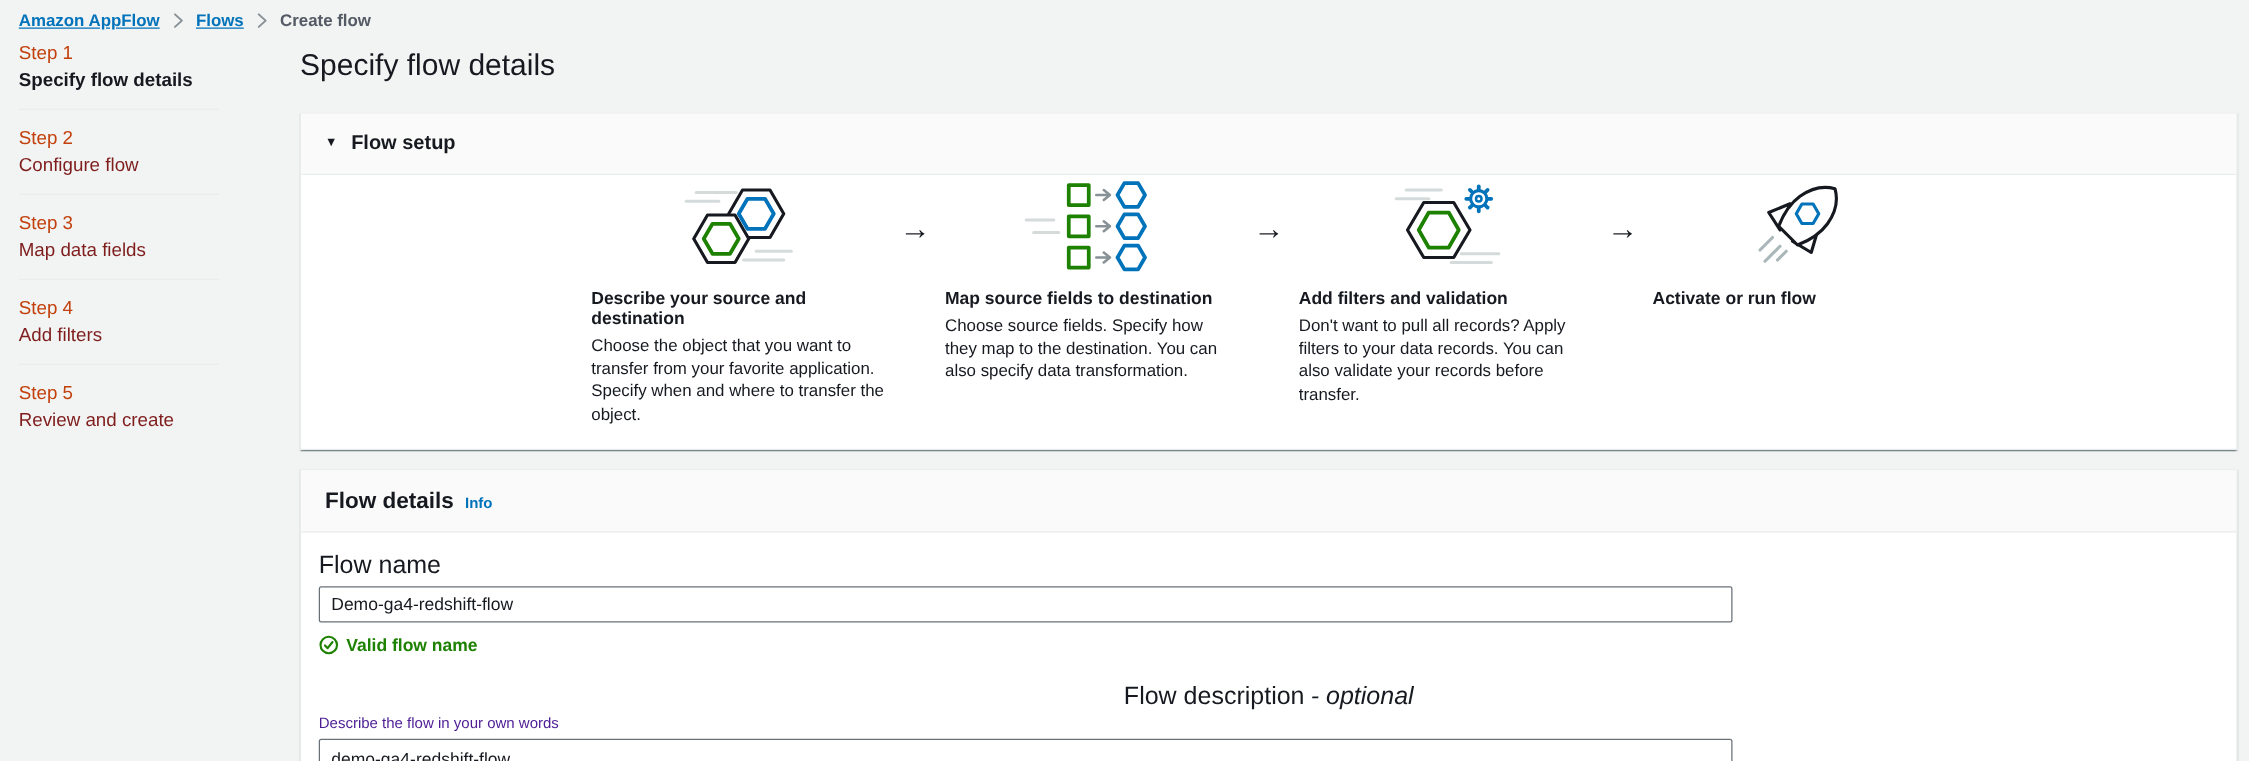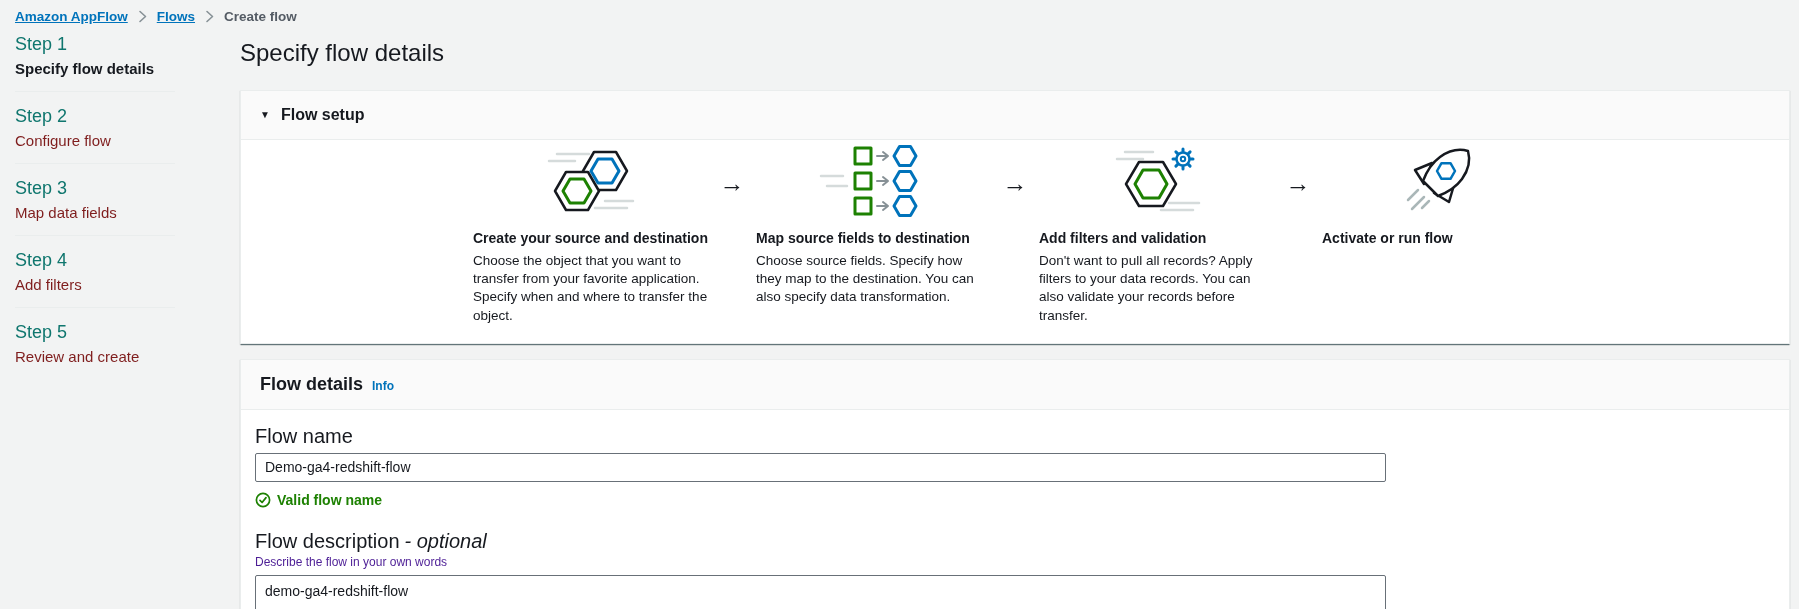--- a/index.html
+++ b/index.html
@@ -18,21 +18,21 @@
     padding: 9px 0 0 15px; font-size: 13.5px; font-weight: 700; text-align: right;
   }
   .breadcrumb a { color: #0073bb; text-decoration: underline; }
   .breadcrumb .crumb-sep { display: flex; align-items: center; }
   .breadcrumb .current { color: #545b64; }
 
   
   .layout { display: flex; margin-top: 8px; }
   .sidebar { flex: 0 0 240px; padding: 2px 0 0 15px; }
   .step { margin: 0; }
-  .step-num { font-size: 18px; color: #0f766e; margin: 0 0 5px 0; }
+  .step-num { font-size: 15px; color: #c2410c; margin: 0 0 5px 0; }
   .step-label { font-size: 15px; color: #7f1d1d; }
   .step.active .step-label { color: #16191f; font-weight: 700; }
   .sidebar hr {
     border: none; border-top: 1px solid #eaeded;
     width: 160px; margin: 14px 0; margin-left: 0;
   }
   .main { flex: 1 1 auto; margin-right: 9px; }
 
   h1.page-title { font-size: 24px; font-weight: 500; margin: 6px 0 22px 0; line-height: 30px; }
 
@@ -167,21 +167,21 @@
                       <path d="M62 58 H90"></path>
                   </g>
                   <path d="M84 28 L73 9 H51 L40 28 L51 47 H73 Z" stroke="#16191f" stroke-width="2.5" fill="#ffffff"></path>
                   <path d="M76 28 L69 16 H55 L48 28 L55 40 H69 Z" stroke="#0073bb" stroke-width="3"></path>
                   <path d="M56 48 L45 29 H23 L12 48 L23 67 H45 Z" stroke="#16191f" stroke-width="2.5" fill="#ffffff"></path>
                   <path d="M48 48 L41 36 H27 L20 48 L27 60 H41 Z" stroke="#1d8102" stroke-width="3"></path>
                 </g>
               </svg>
             </span>
           </div>
-          <div class="col-title">Create your source and destination</div>
+          <div class="col-title">Describe your source and destination</div>
           <div class="col-desc">Choose the object that you want to transfer from your favorite application. Specify when and where to transfer the object.</div>
         </div>
 
         <div class="arrow-box">→</div>
 
         <div class="setup-col">
           <div class="icon-box">
             <span>
               <svg width="110" height="76" viewBox="0 0 110 76">
                 <g fill="none" stroke-linecap="round" stroke-linejoin="round">
@@ -290,21 +290,21 @@
         <div class="valid-row">
           <span style="display:flex;">
             <svg width="16" height="16" viewBox="0 0 16 16">
               <circle cx="8" cy="8" r="6.6" fill="none" stroke="#1d8102" stroke-width="1.7"></circle>
               <path d="M5 8.4 L7.1 10.5 L11 5.6" fill="none" stroke="#1d8102" stroke-width="1.7" stroke-linecap="round" stroke-linejoin="round"></path>
             </svg>
           </span>
           <span>Valid flow name</span>
         </div>
 
-        <div class="field-label" style="margin-bottom:2px;">
+        <div class="field-label" style="margin-bottom:2px;text-align:center;">
           <span>Flow description</span><em>- optional</em>
         </div>
         <div class="hint">Describe the flow in your own words</div>
 
         <div class="ta-wrap">
           <textarea class="textarea" style="">demo-ga4-redshift-flow</textarea>
 
         </div>
 
       </div>

